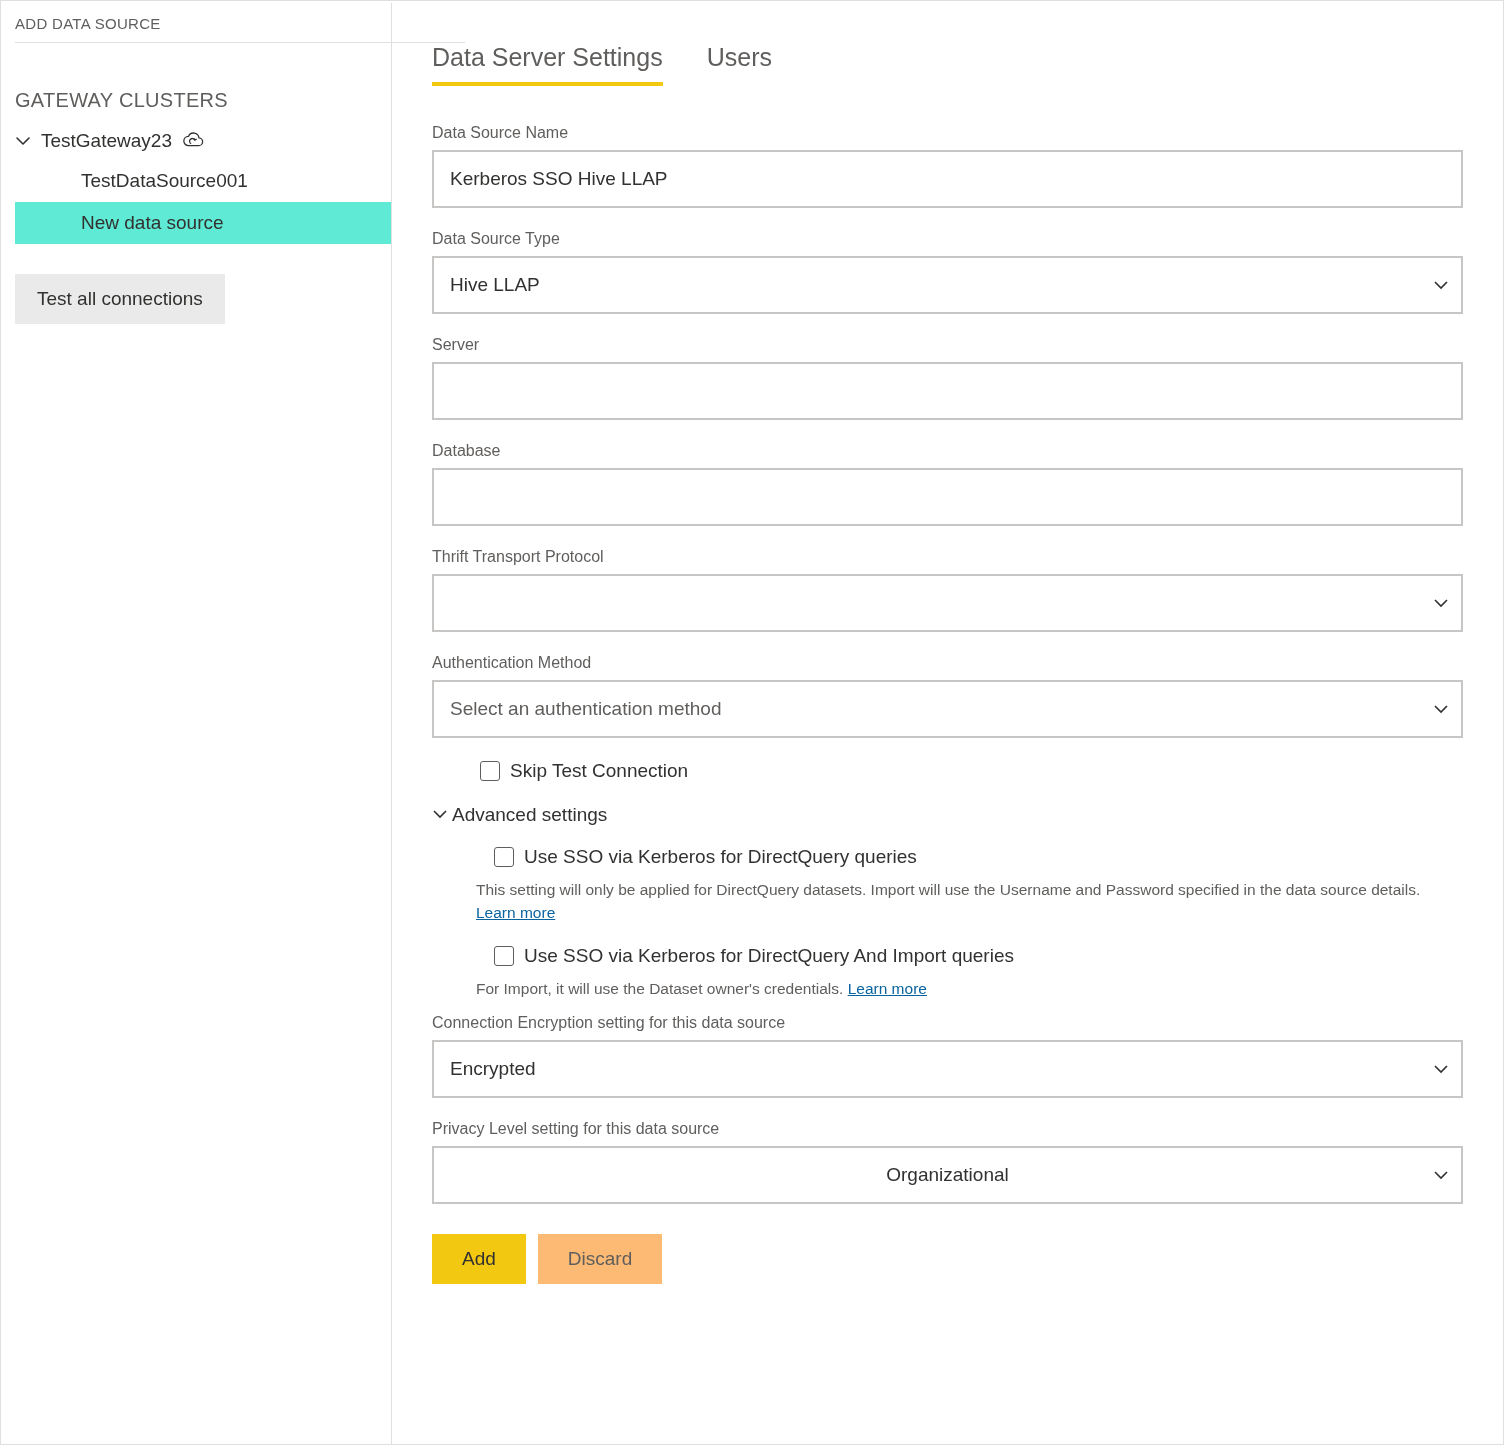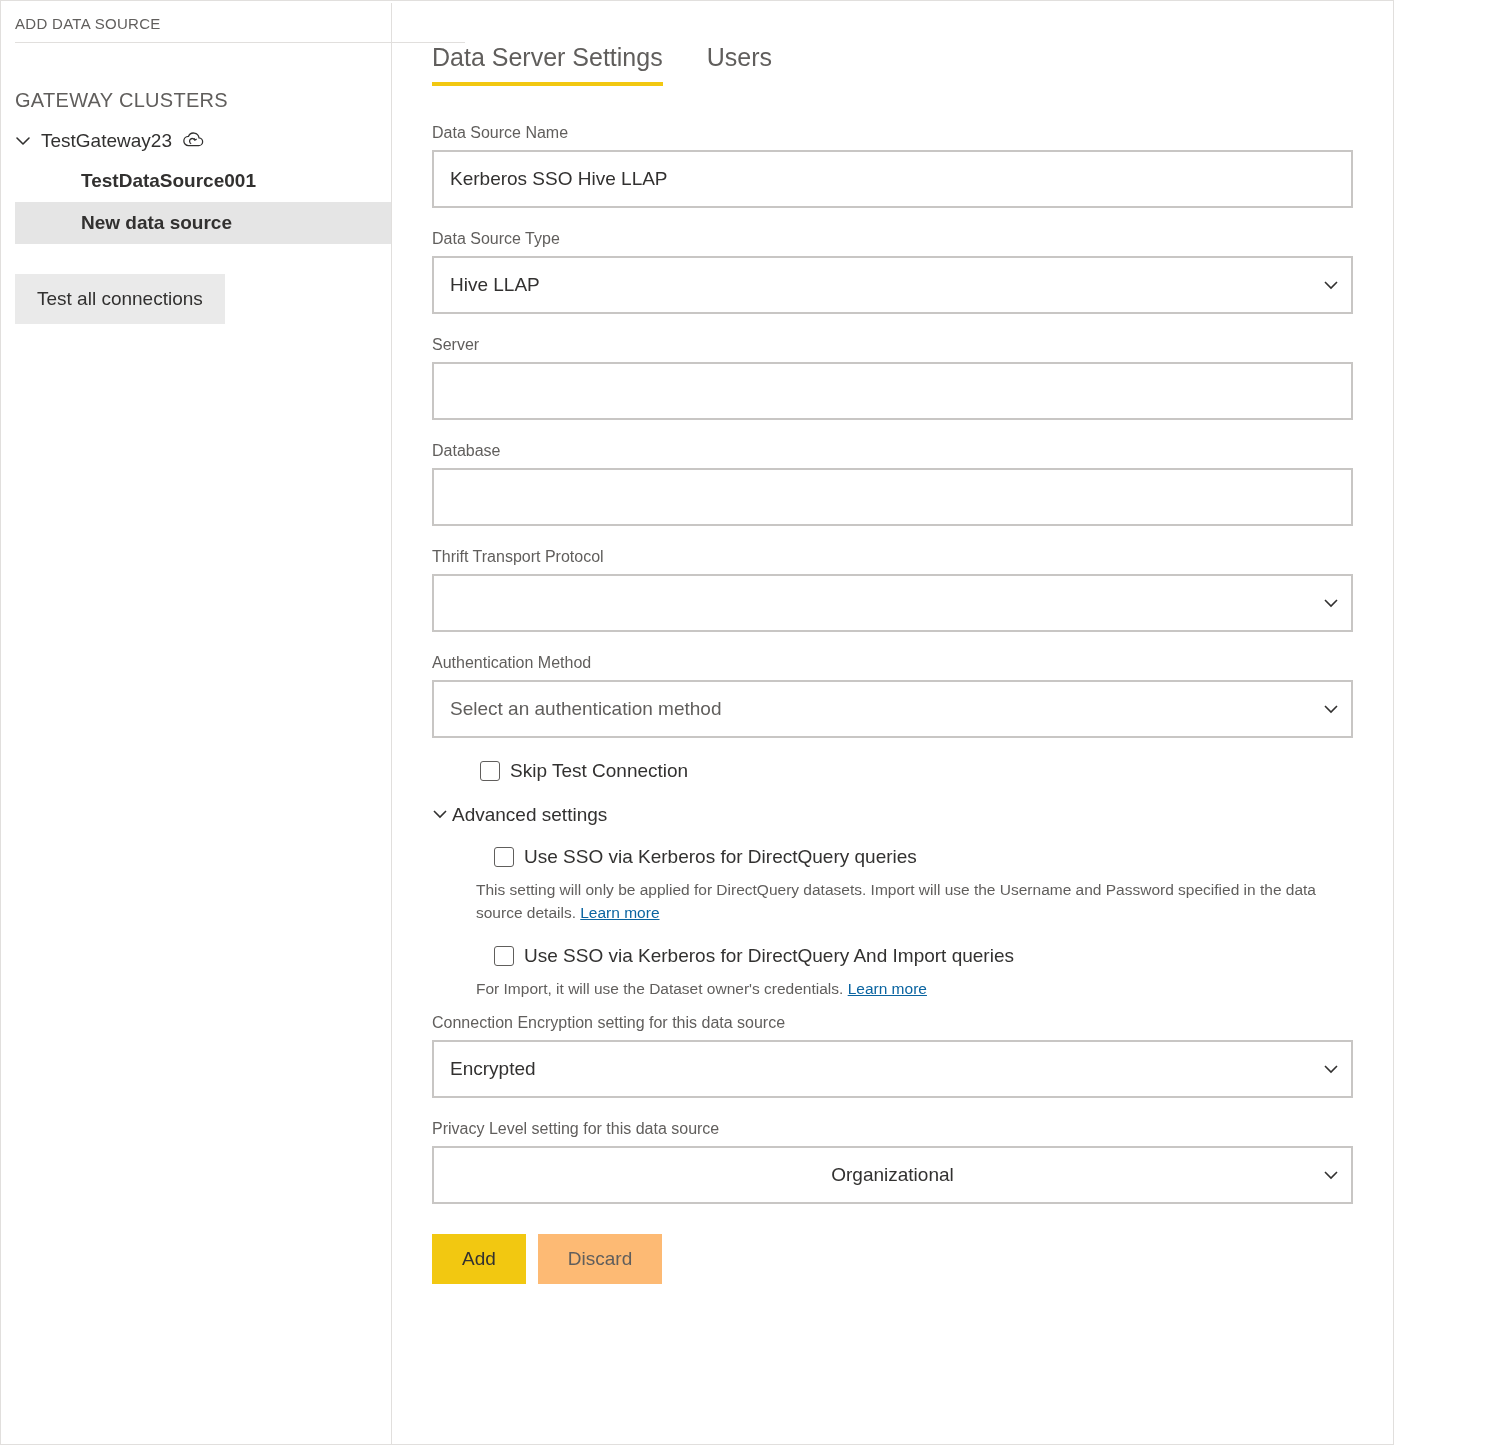--- a/index.html
+++ b/index.html
@@ -4,21 +4,21 @@
 <style>
   * { box-sizing: border-box; }
   html, body {
     margin: 0; padding: 0;
     font-family: "Segoe UI", -apple-system, BlinkMacSystemFont, sans-serif;
     font-size: 14px;
     color: #323130;
     background: #fff;
   }
   .page {
-    width: 1394px;
+    width: 1504px;
     height: 1445px;
     border: 1px solid #e1dfdd;
     display: flex;
     flex-direction: column;
     background: #fff;
   }
   .sidebar {
     width: 390px;
     padding: 14px 0 0 14px;
   }
@@ -66,24 +66,23 @@
     align-items: center; justify-content: center;
   }
   .gw-icon {
     width: 22px; height: 22px;
     display: inline-flex;
   }
   .tree-child {
     font-size: 19px;
     padding: 10px 10px 10px 66px;
     cursor: pointer;
-    font-weight: bold;
   }
   .tree-child.selected {
-    background: #e5e5e5;
+    background: #5eead4;
   }
   .test-all-btn {
     margin-top: 30px;
     margin-left: 0;
     padding: 14px 22px;
     background: #eaeaea;
     border: none;
     font-size: 19px;
     color: #323130;
     cursor: pointer;

